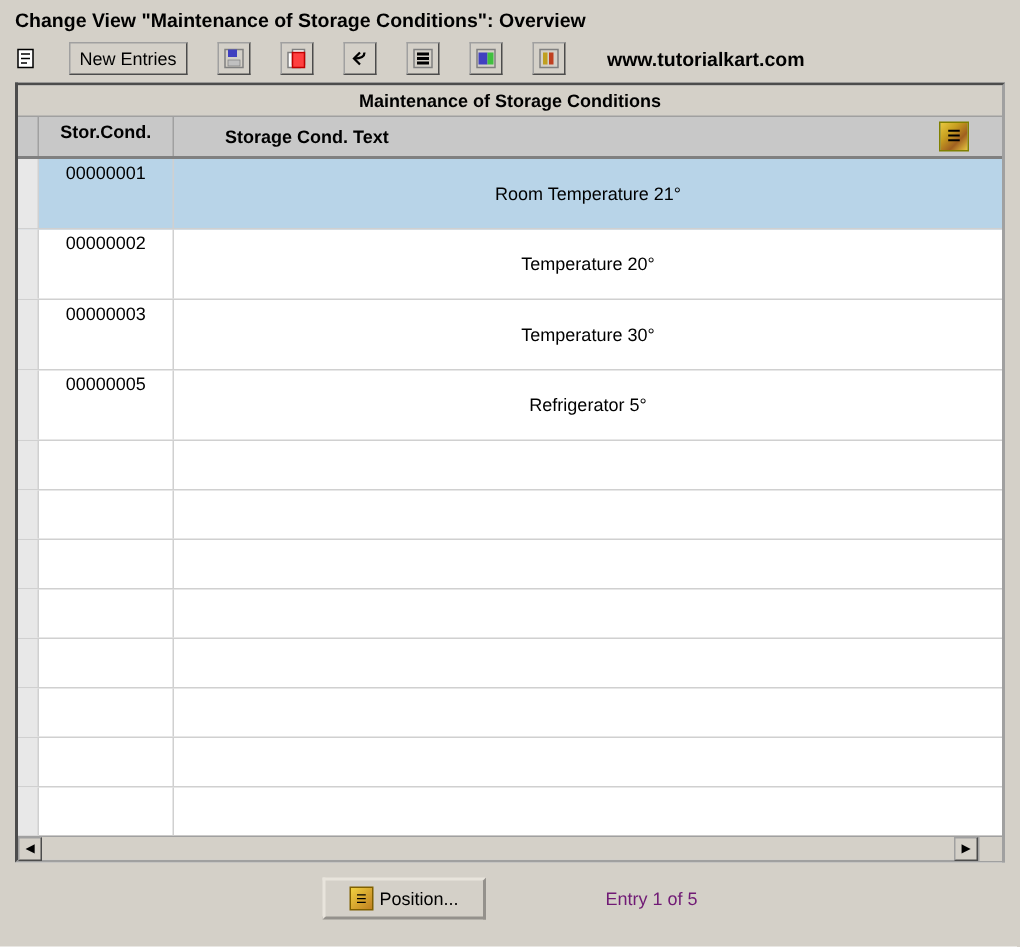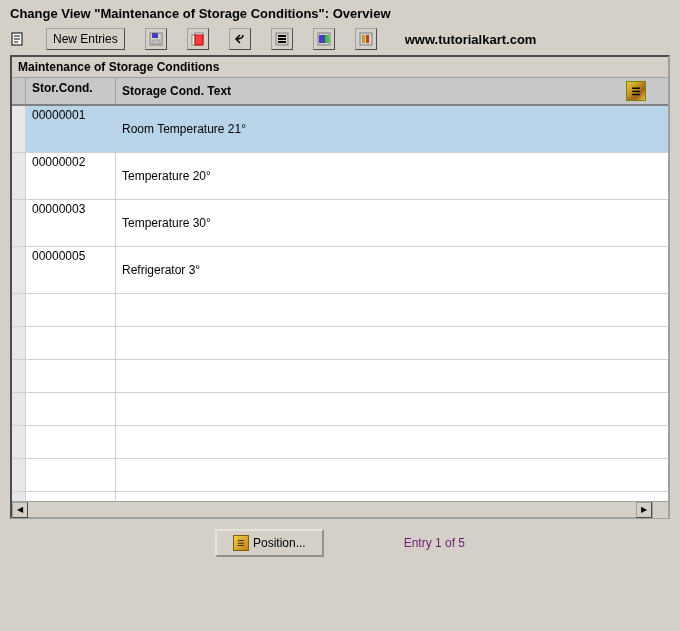--- a/index.html
+++ b/index.html
@@ -56,23 +56,24 @@
       color: #000000;
       font-size: 13px;
       font-weight: bold;
       margin-left: 8px;
     }
 
     .main-content {
       margin: 0 10px;
       border: 2px inset #a0a0a0;
       background: #fff;
-      height: 464px;
+      height: 520px;
       display: flex;
       flex-direction: column;
+      text-align: center;
     }
 
     .table-section-title {
       background: #d4d0c8;
       padding: 3px 6px;
       font-weight: bold;
       font-size: 12px;
       border-bottom: 1px solid #a0a0a0;
     }
 
@@ -92,20 +93,21 @@
     }
 
     .col-text {
       flex: 1;
       padding: 3px 6px;
       font-weight: bold;
       font-size: 12px;
       display: flex;
       justify-content: space-between;
       align-items: center;
+      margin-left: 28px;
     }
 
     .col-icon {
       width: 20px;
       height: 20px;
       background: linear-gradient(135deg, #e8c840, #c8a020, #a06020, #e8c840);
       border: 1px solid #808000;
       display: inline-flex;
       align-items: center;
       justify-content: center;
@@ -308,21 +310,21 @@
       <div class="row-text">Temperature 20°</div>
     </div>
       <div class="table-row">
       <div class="row-selector"></div>
       <div class="row-stor">00000003</div>
       <div class="row-text">Temperature 30°</div>
     </div>
       <div class="table-row">
       <div class="row-selector"></div>
       <div class="row-stor">00000005</div>
-      <div class="row-text">Refrigerator 3°</div>
+      <div class="row-text">Refrigerator 5°</div>
     </div>
       <div class="table-row" style="min-height: 18px;">
       <div class="row-selector"></div>
       <div class="row-stor"></div>
       <div class="row-text"></div>
     </div>
       <div class="table-row" style="min-height: 18px;">
       <div class="row-selector"></div>
       <div class="row-stor"></div>
       <div class="row-text"></div>

